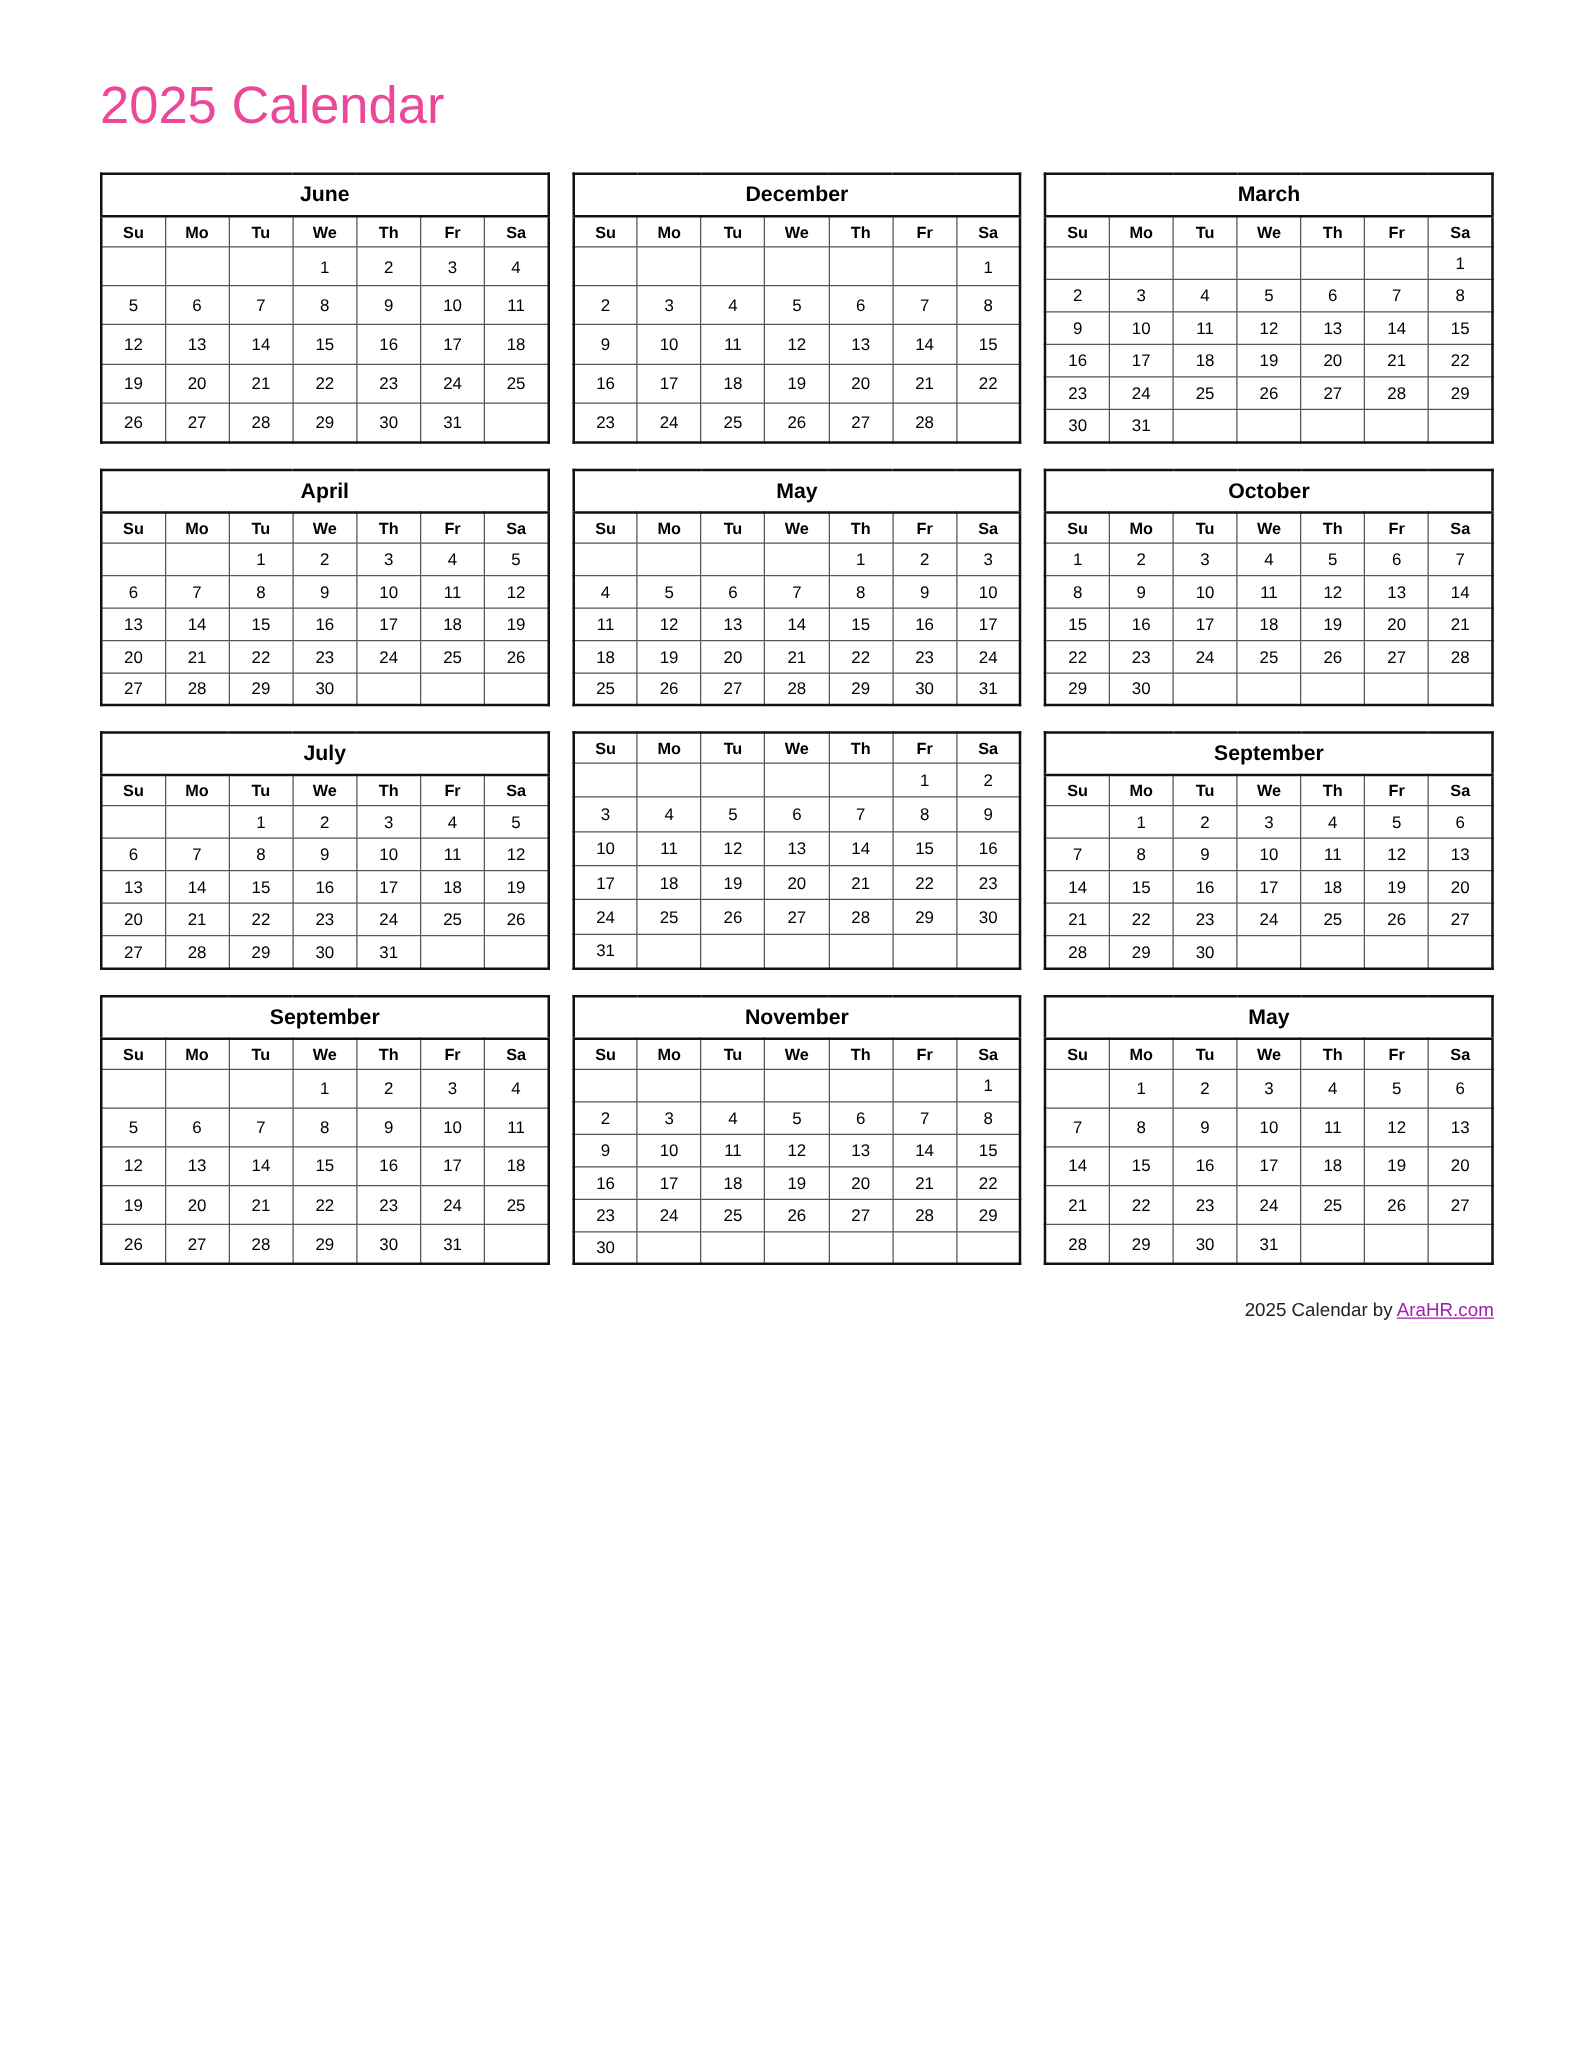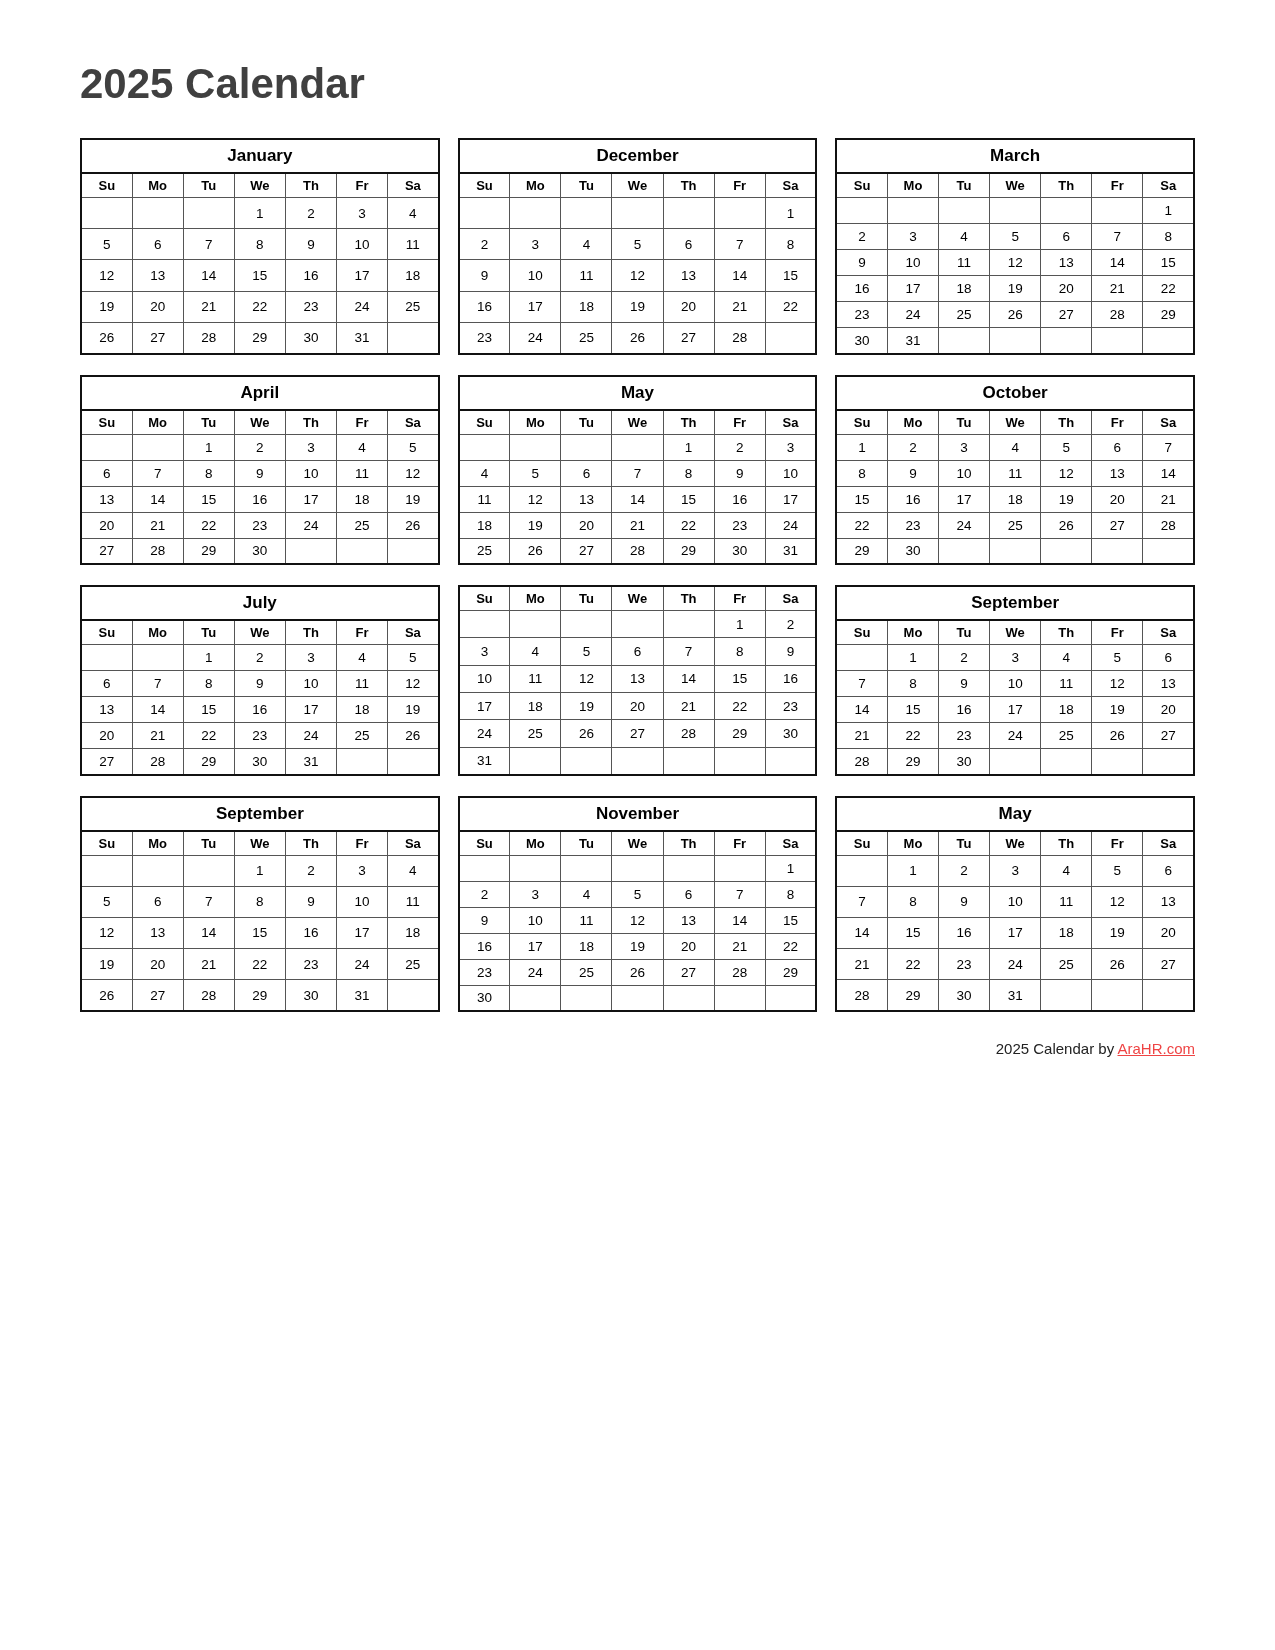--- a/index.html
+++ b/index.html
@@ -5,23 +5,23 @@
     * { box-sizing: border-box; margin: 0; padding: 0; }
     body {
       background: #fff;
       font-family: Arial, sans-serif;
       width: 1275px;
       min-height: 1650px;
       padding: 60px 80px;
     }
     h1 {
       font-size: 42px;
-      font-weight: bold;
+      font-weight: normal;
       margin-bottom: 30px;
-      color: #404040;
+      color: #ec4899;
     }
     .calendar-grid {
       display: grid;
       grid-template-columns: repeat(3, 1fr);
       gap: 20px 18px;
     }
     .month-table {
       border-collapse: collapse;
       width: 100%;
       border: 2px solid #111;
@@ -54,33 +54,33 @@
     .month-table td.empty {
       background: #fff;
     }
     .footer {
       text-align: right;
       margin-top: 28px;
       font-size: 15px;
       color: #222;
     }
     .footer a {
-      color: #ef4444;
+      color: #a21caf;
     }
   </style>
 </head>
 <body>
 
 <h1>2025 Calendar</h1>
 
 <div class="calendar-grid" id="calendar-grid">
     <table class="month-table">
       <thead>
         <tr>
-          <th colspan="7" class="month-name">January</th>
+          <th colspan="7" class="month-name">June</th>
         </tr>
         <tr>
           <th class="day-header">Su</th>
           <th class="day-header">Mo</th>
           <th class="day-header">Tu</th>
           <th class="day-header">We</th>
           <th class="day-header">Th</th>
           <th class="day-header">Fr</th>
           <th class="day-header">Sa</th>
         </tr>

